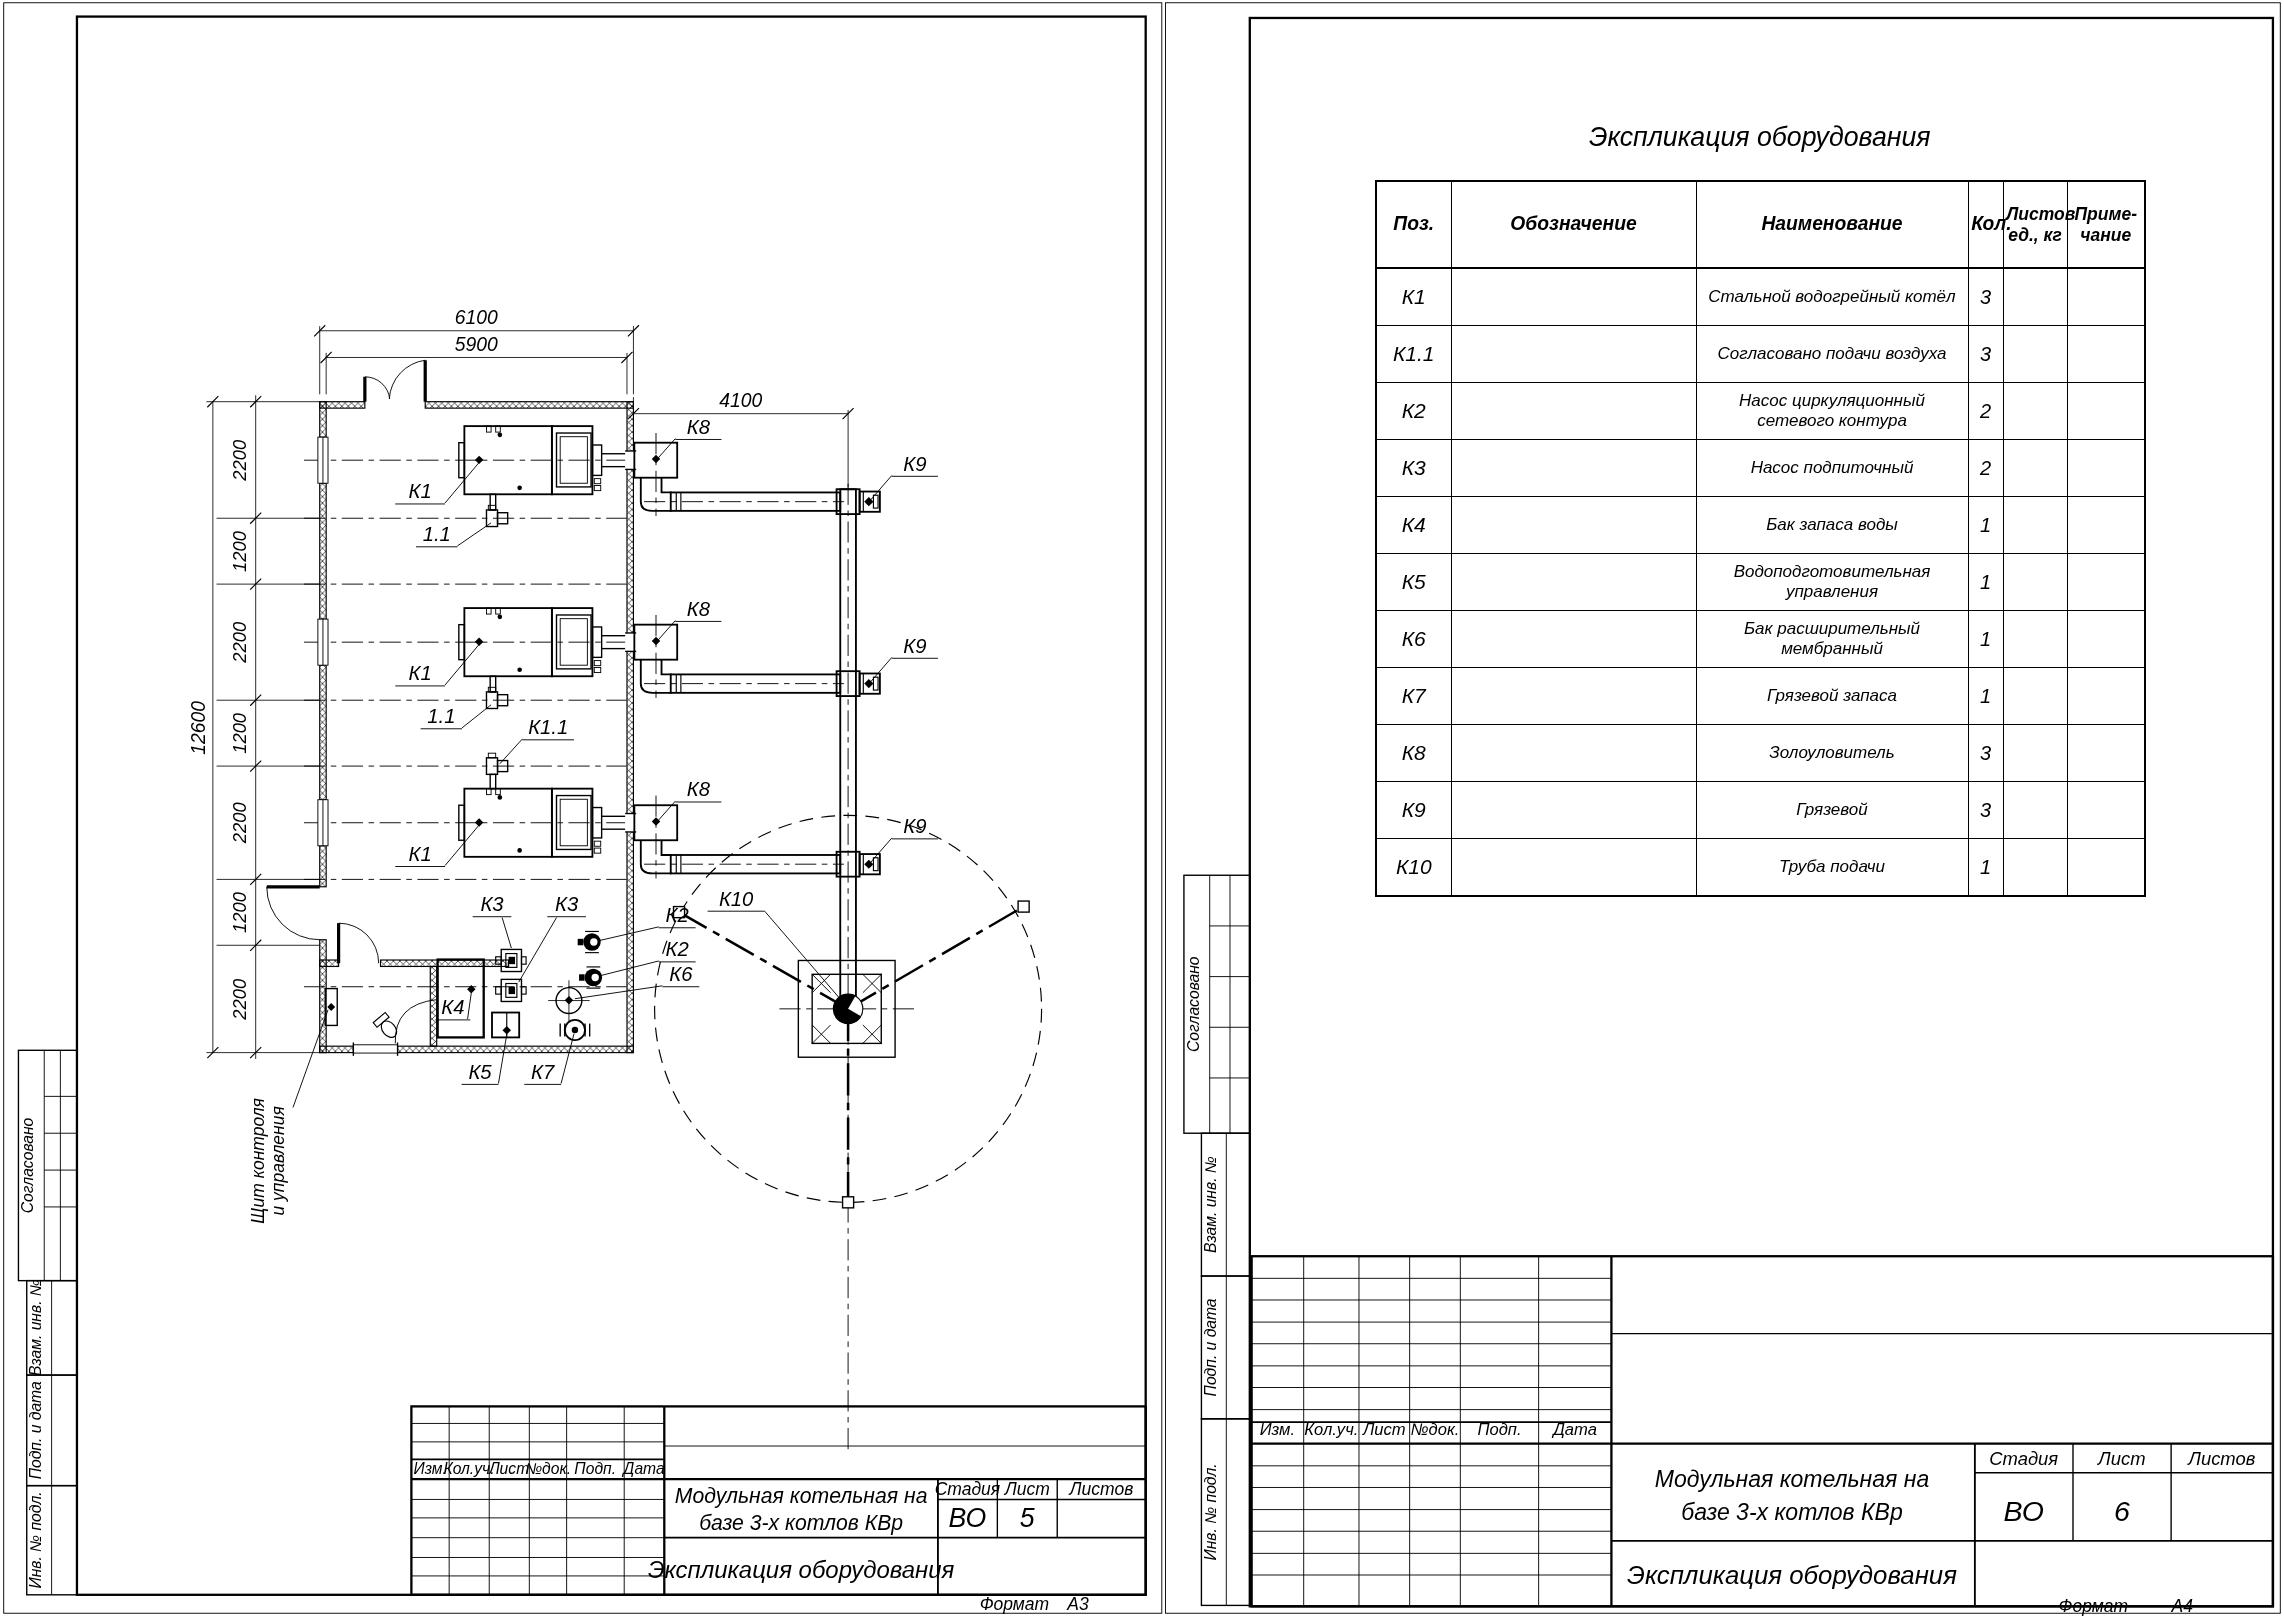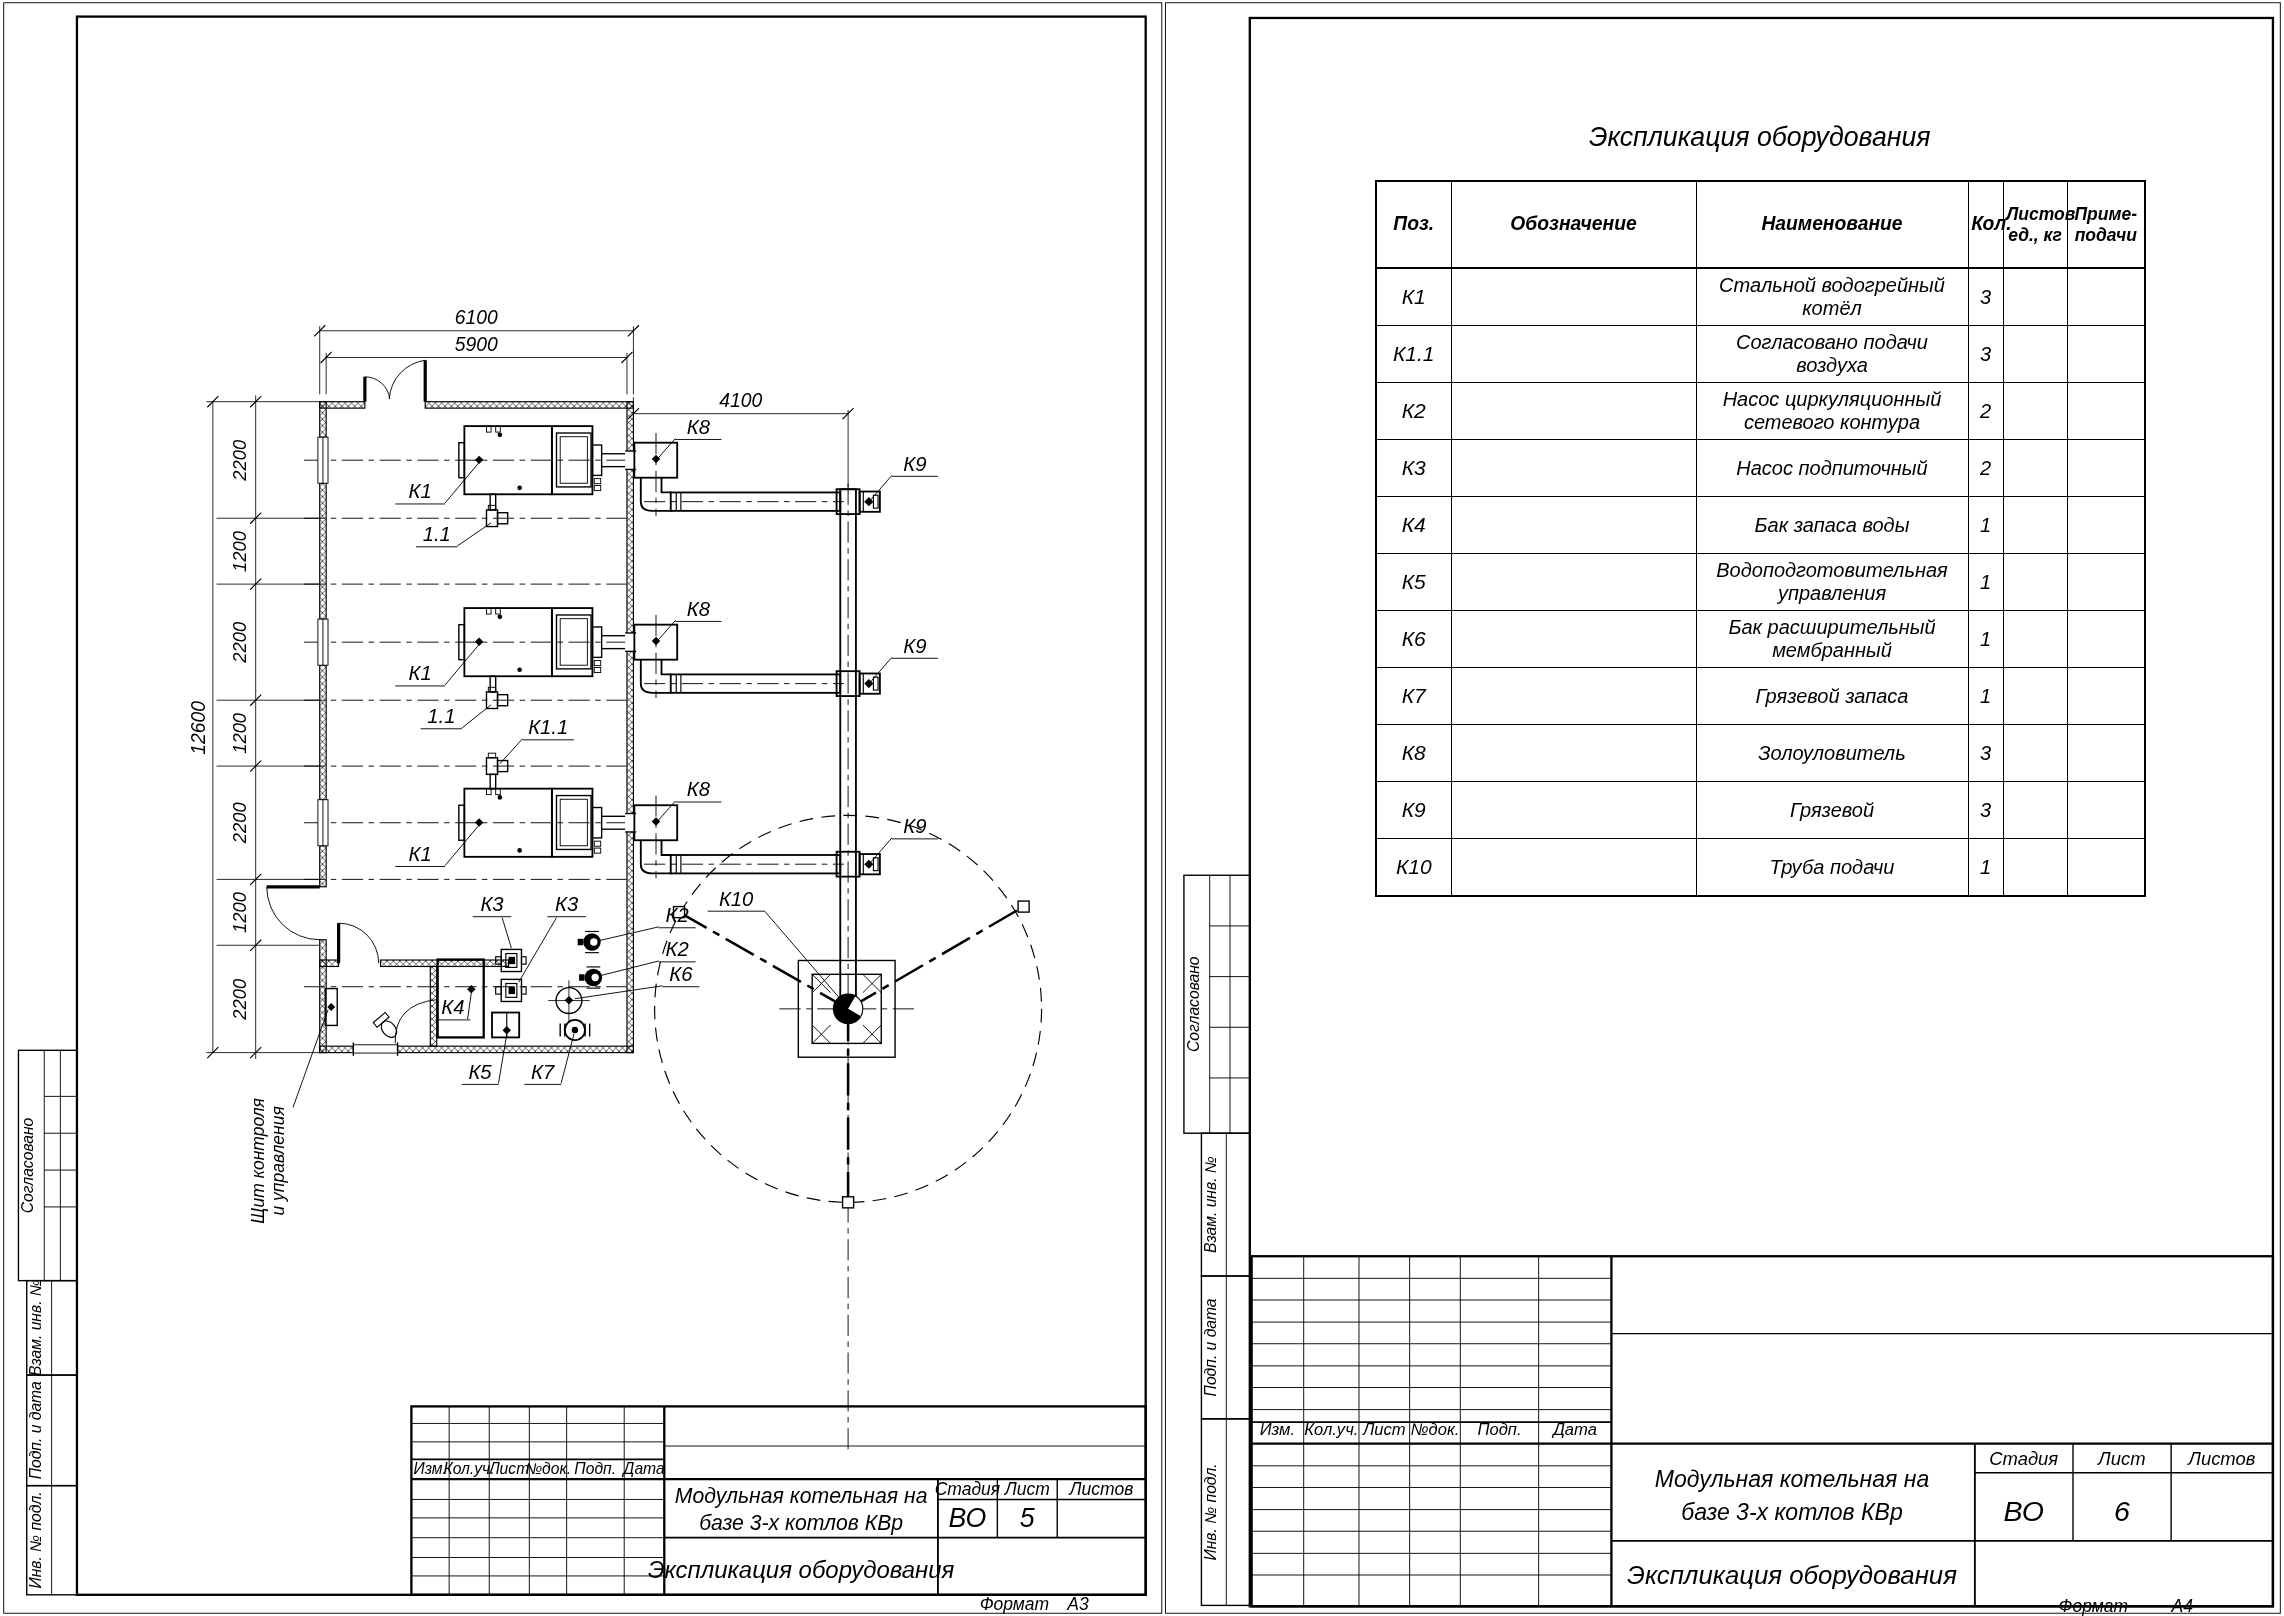--- a/index.html
+++ b/index.html
@@ -13,21 +13,21 @@
   .mid{text-anchor:middle}
   .wall{fill:url(#hatch);stroke:#000;stroke-width:2.5}
   
   .spec-table{position:absolute;left:1375px;top:180px;width:769px;border-collapse:collapse;
               table-layout:fixed;border:2.8px solid #000}
   .spec-table th,.spec-table td{border:1.4px solid #000;text-align:center;vertical-align:middle;
               font-style:italic;padding:0 2.8px;color:#000;line-height:1.15}
   .spec-table thead th{height:85px;font-size:19.3px;font-weight:bold;border-bottom:2.8px solid #000}
   .spec-table td{height:56px}
   .td-pos{font-size:21px}
-  .td-name{font-size:20px}
+  .td-name{font-size:17px}
   .td-qty{font-size:20px}
   .hdr-sm{font-size:16.6px}
   .hdr-2l div{font-size:17.5px}
 </style>
 </head>
 <body>
 
 <div class="page">
 
 <svg class="layer" width="2284" height="1616" viewBox="0 0 4958 3508">
@@ -595,21 +595,21 @@
       <th>Поз.</th>
       <th>Обозначение</th>
       <th>Наименование</th>
       <th class="hdr-sm">Кол.</th>
       <th class="hdr-2l">
         <div>Листов</div>
         <div>ед., кг</div>
       </th>
       <th class="hdr-2l">
         <div>Приме-</div>
-        <div>подачи</div>
+        <div>чание</div>
       </th>
     </tr>
   </thead>
   <tbody>
     <tr>
       <td class="td-pos">К1</td>
       <td></td>
       <td class="td-name">Стальной водогрейный котёл</td>
       <td class="td-qty">3</td>
       <td></td>

